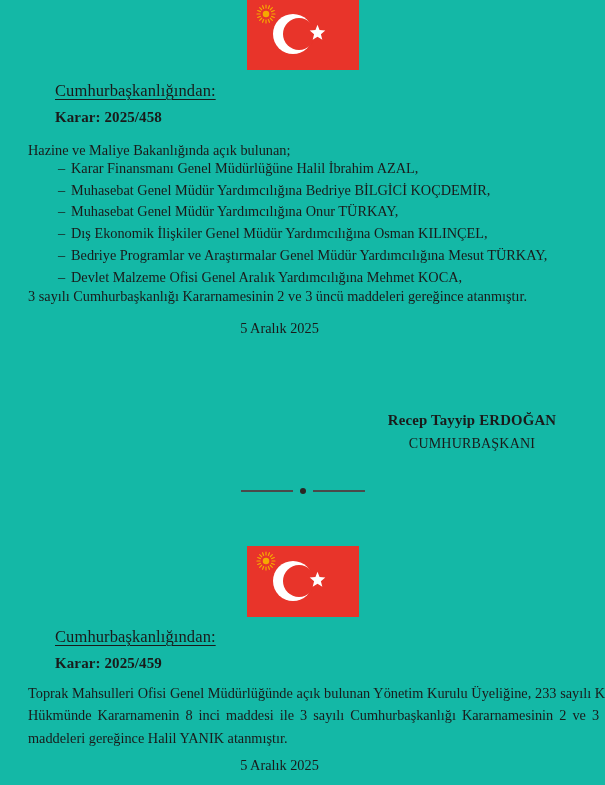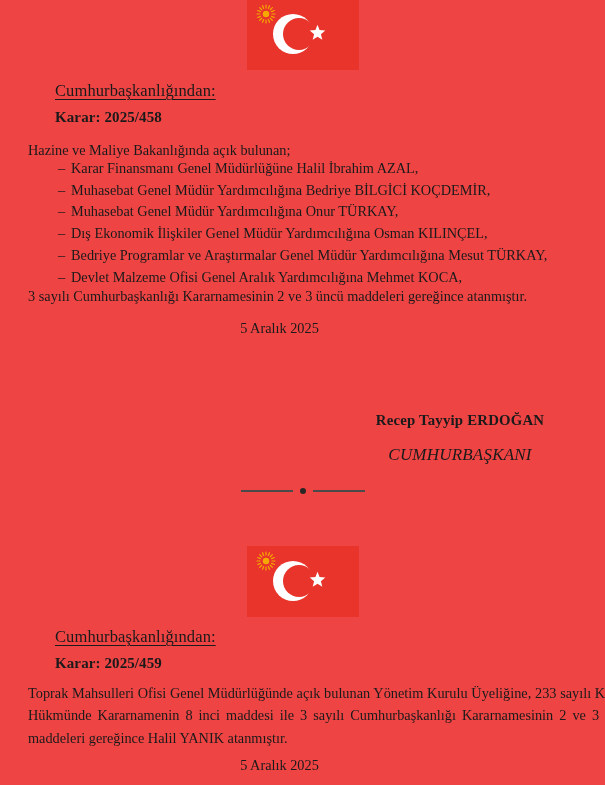--- a/index.html
+++ b/index.html
@@ -14,21 +14,21 @@
     position: relative;
     font-family: "Liberation Serif", "DejaVu Serif", serif;
     color: #1a1a1a;
     overflow: hidden;
   }
 
   .page {
     width: 605px;
     height: 785px;
     position: relative;
-    background: #ef4444;
+    background: #14b8a6;
   }
 
   
   .flag-wrap {
     display: flex;
     justify-content: center;
   }
   .flag {
     position: relative;
     width: 112px;
@@ -140,25 +140,24 @@
     width: 230px;
     margin-left: 345px;
   }
   .sig-name {
     font-size: 14.8px;
     font-weight: bold;
     line-height: 1.3;
     letter-spacing: 0.2px;
   }
   .sig-title {
-    font-size: 17px;
+    font-size: 14px;
     line-height: 1.3;
-    margin-top: 14px;
+    margin-top: 5px;
     letter-spacing: 0.2px;
-    font-style: italic;
   }
 
   
   .divider {
     display: flex;
     align-items: center;
     justify-content: center;
     gap: 7px;
   }
   .divider-rule {
@@ -173,21 +172,21 @@
     background: #2a2624;
   }
 
   
   #flag-1      { position: absolute; left: 0; top: -1px; width: 605px; }
   #section-1-heading { position: absolute; left: 0; top: 81px; width: 605px; }
   #section-1-intro   { position: absolute; left: 0; top: 140px; width: 605px; }
   #section-1-list    { position: absolute; left: 0; top: 158px; width: 605px; }
   #section-1-closing { position: absolute; left: 0; top: 286px; width: 605px; }
   #section-1-date    { position: absolute; left: 0; top: 320px; width: 605px; }
-  #signature-block   { position: absolute; left: 0; top: 411px; width: 483px; }
+  #signature-block   { position: absolute; left: 12px; top: 411px; width: 483px; }
   #divider-1   { position: absolute; left: 0; top: 488px; width: 605px; }
   #flag-2      { position: absolute; left: 0; top: 546px; width: 605px; }
   #section-2-heading { position: absolute; left: 0; top: 627px; width: 605px; }
   #section-2-body    { position: absolute; left: 0; top: 682px; width: 605px; }
   #section-2-date    { position: absolute; left: 0; top: 757px; width: 605px; }
 </style>
 </head>
 <body>
 
 <div class="page">

